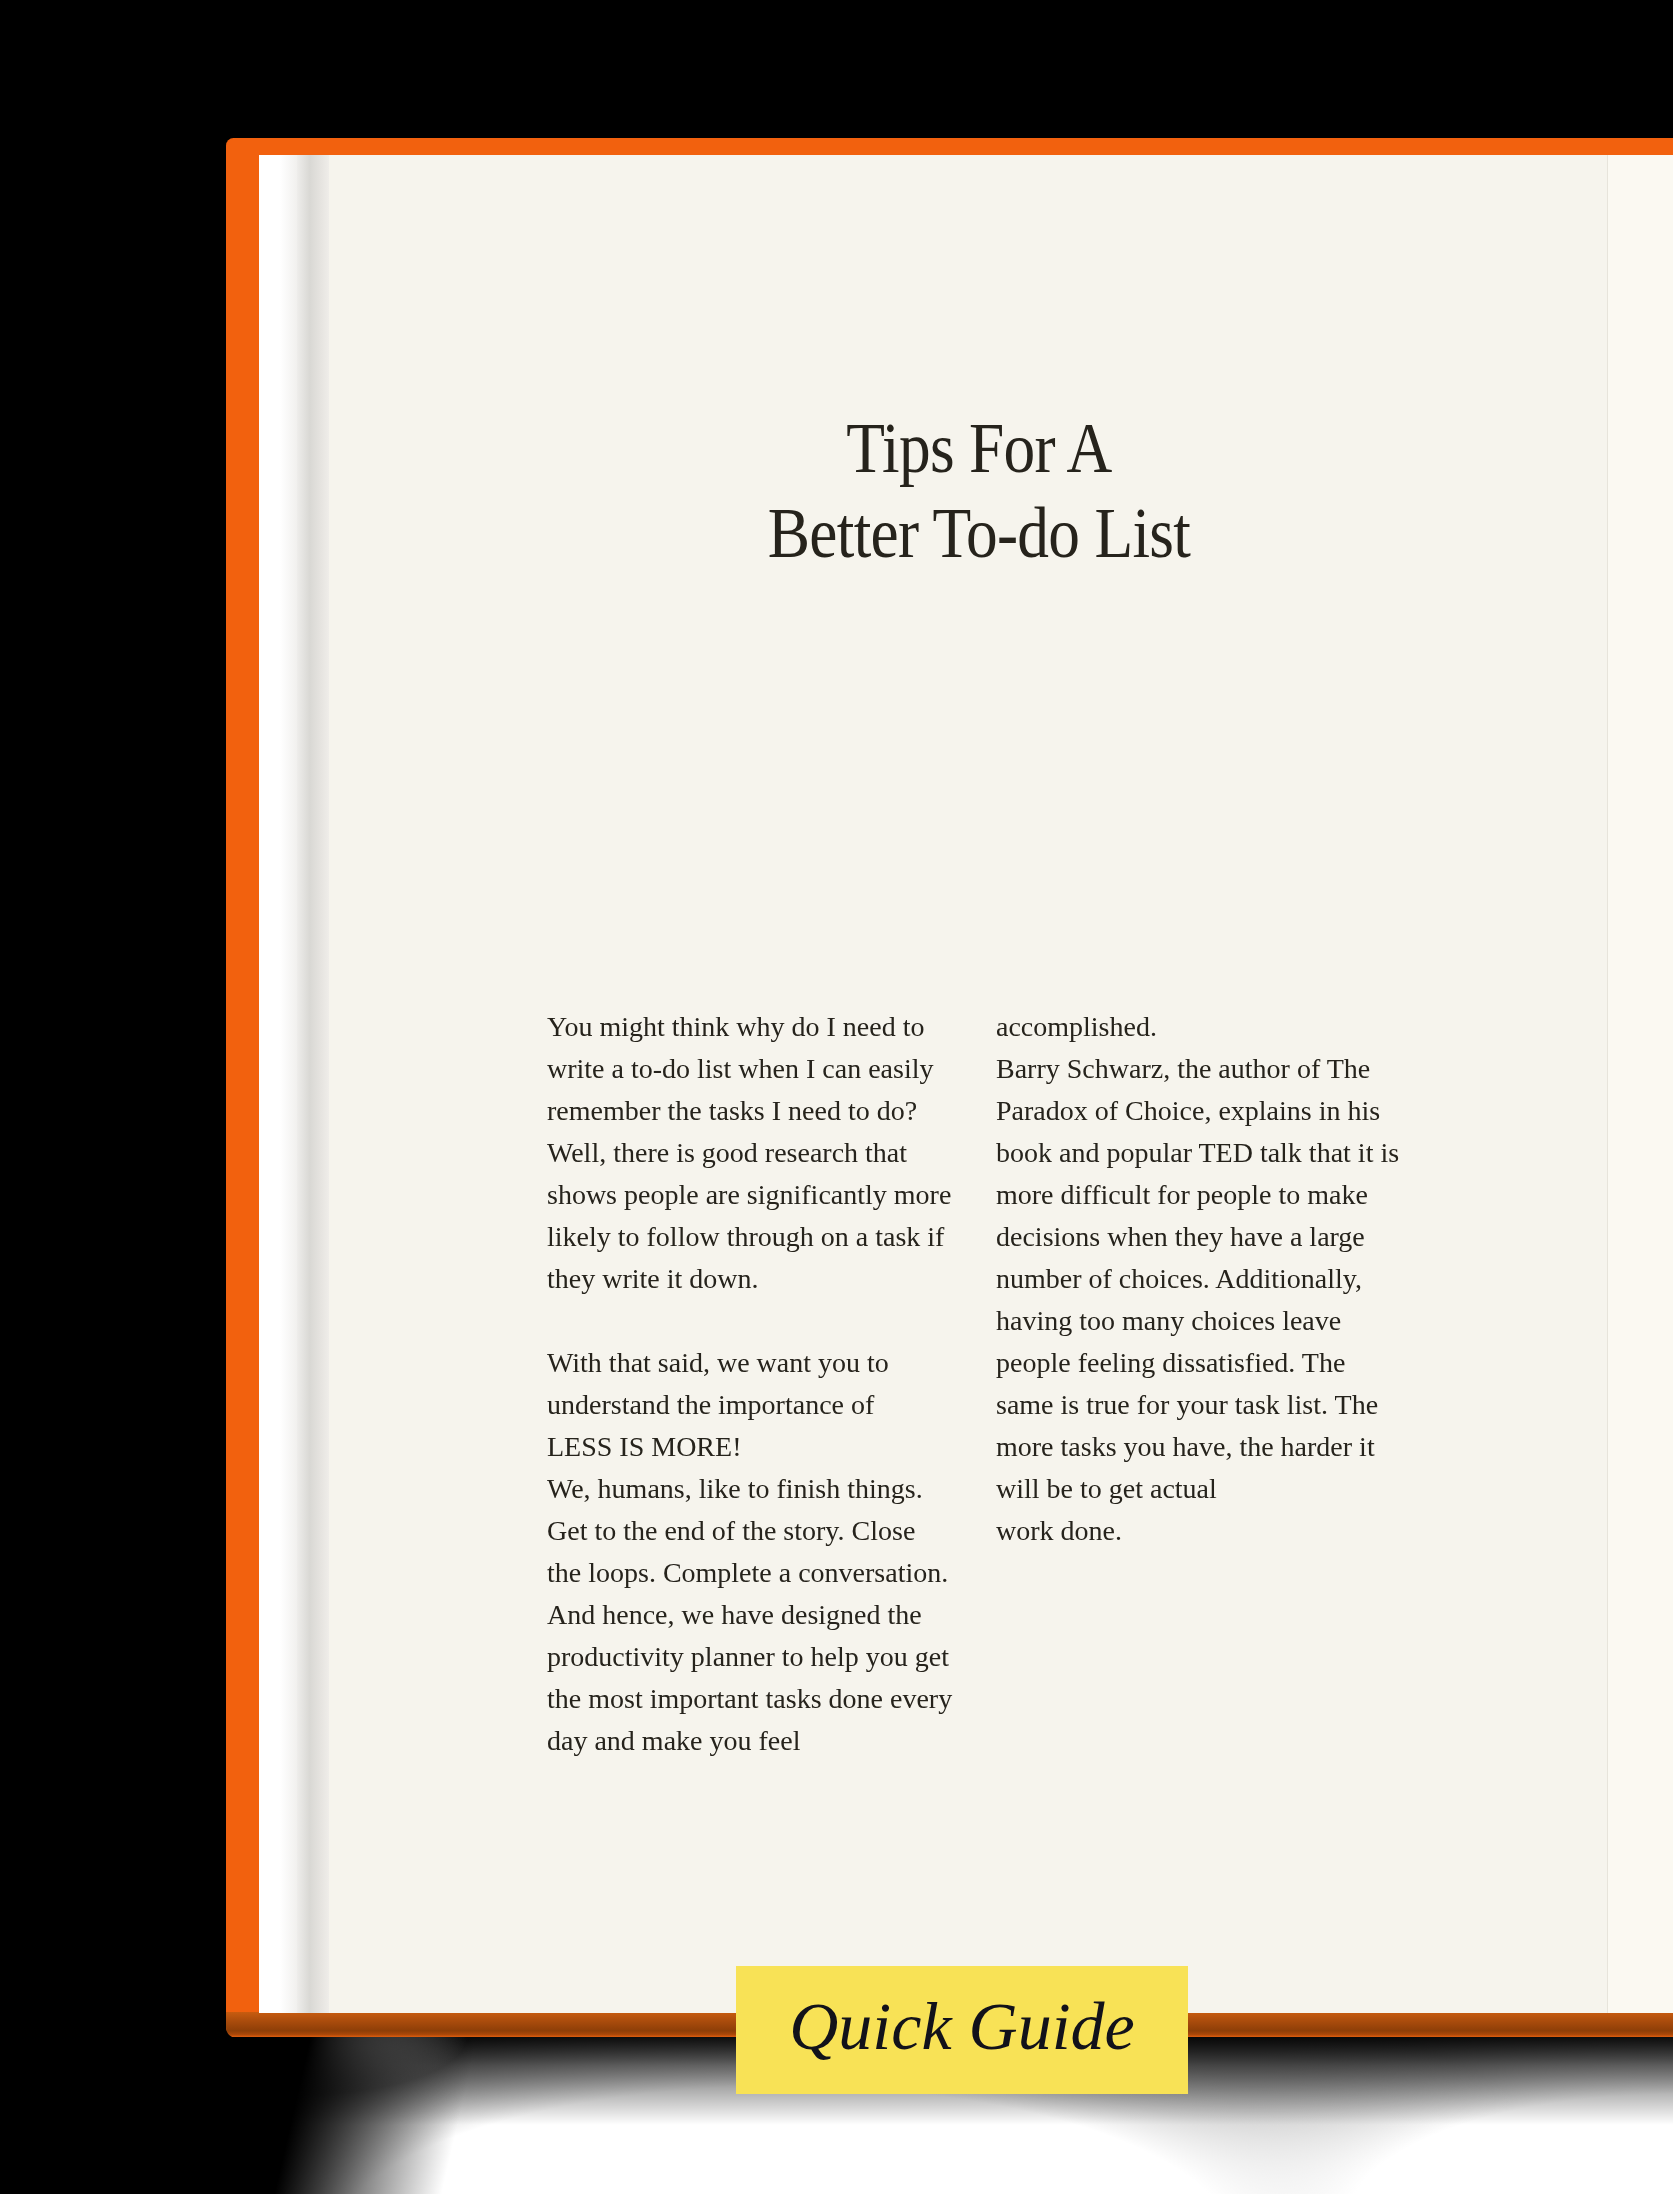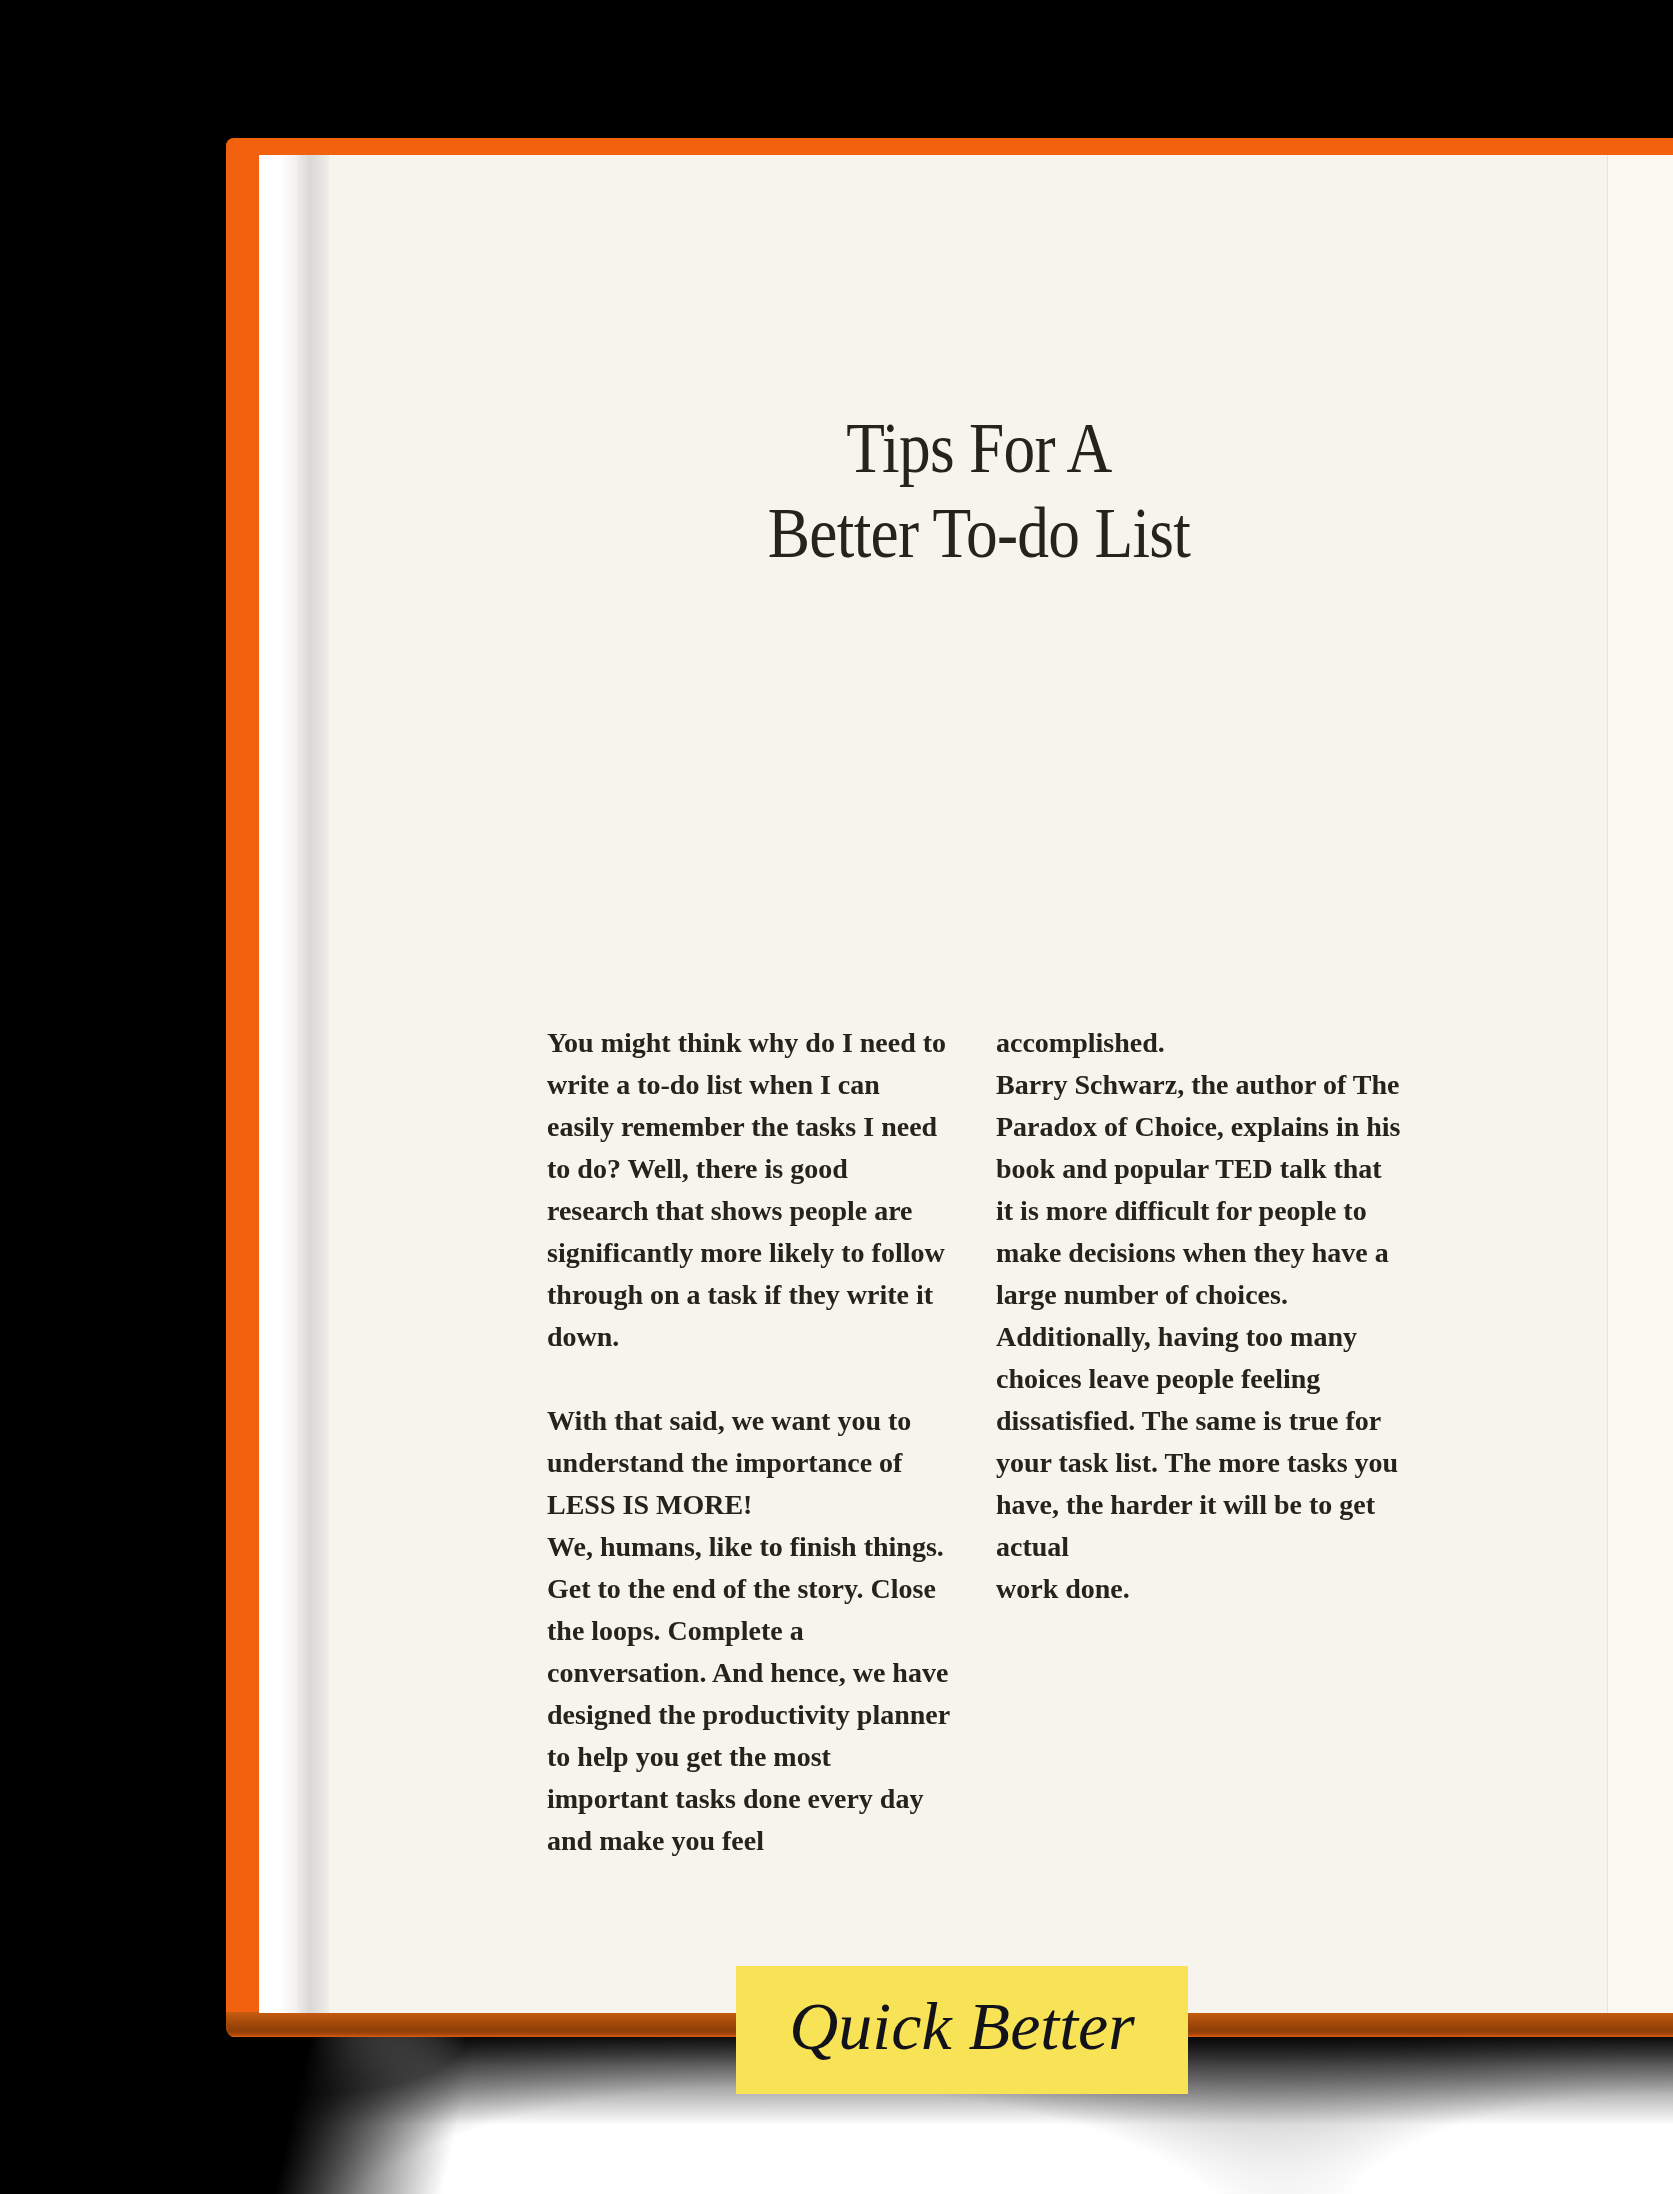--- a/index.html
+++ b/index.html
@@ -48,21 +48,21 @@
     text-align:center;font-weight:400;font-size:72px;line-height:85px;
     color:var(--text-dark,#26231c);white-space:pre-line;letter-spacing:-0.8px;
     transform:scaleX(.88);transform-origin:50% 0;
   }
   
   .columns{
     position:absolute;left:218px;top:851px;width:855px;
     display:flex;gap:43px;
   }
   .col{flex:1 1 0;font-size:28px;line-height:42px;color:var(--text-dark,#26231c);}
-  .col p{margin:16px 0 42px;white-space:pre-line;font-weight:bold;}
+  .col p{margin:0 0 42px;white-space:pre-line;}
   .col p:last-child{margin-bottom:0;}
   
   .tab{
     position:absolute;left:736px;top:1966px;width:452px;height:128px;z-index:6;
     background:var(--banner-yellow,#f8e256);
     display:flex;align-items:center;justify-content:center;
   }
   .tab-label{
     font-style:italic;font-weight:400;font-size:68px;line-height:1;
     color:#12121a;padding-bottom:9px;
@@ -108,17 +108,17 @@
 work done.</p>
             </div>
         </div>
       </div>
     </div>
   </div>
 
   <div class="shadow"></div>
 
   <div class="tab">
-    <span class="tab-label">Quick Better</span>
+    <span class="tab-label">Quick Guide</span>
   </div>
 
 </div>
 
 
 </body></html>

